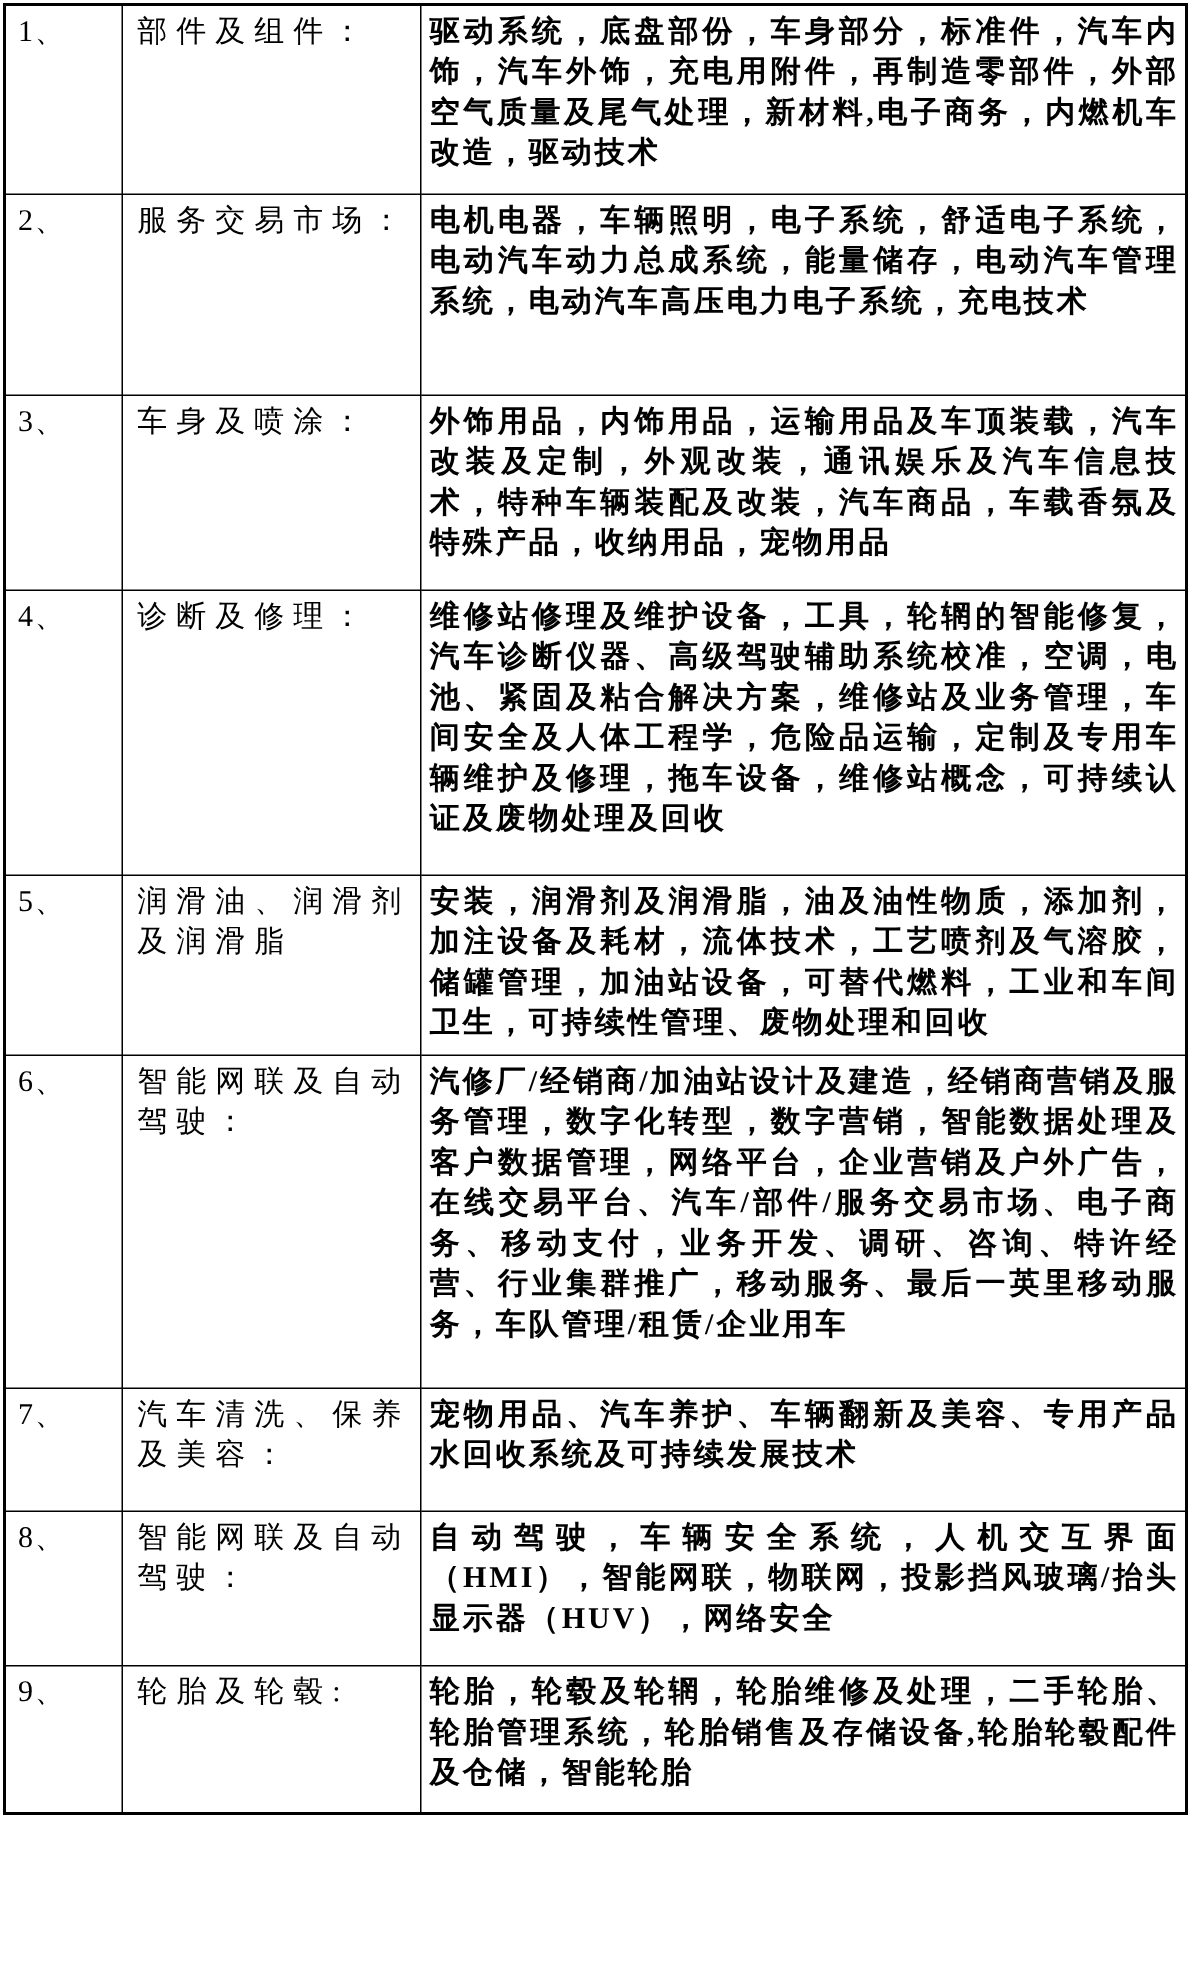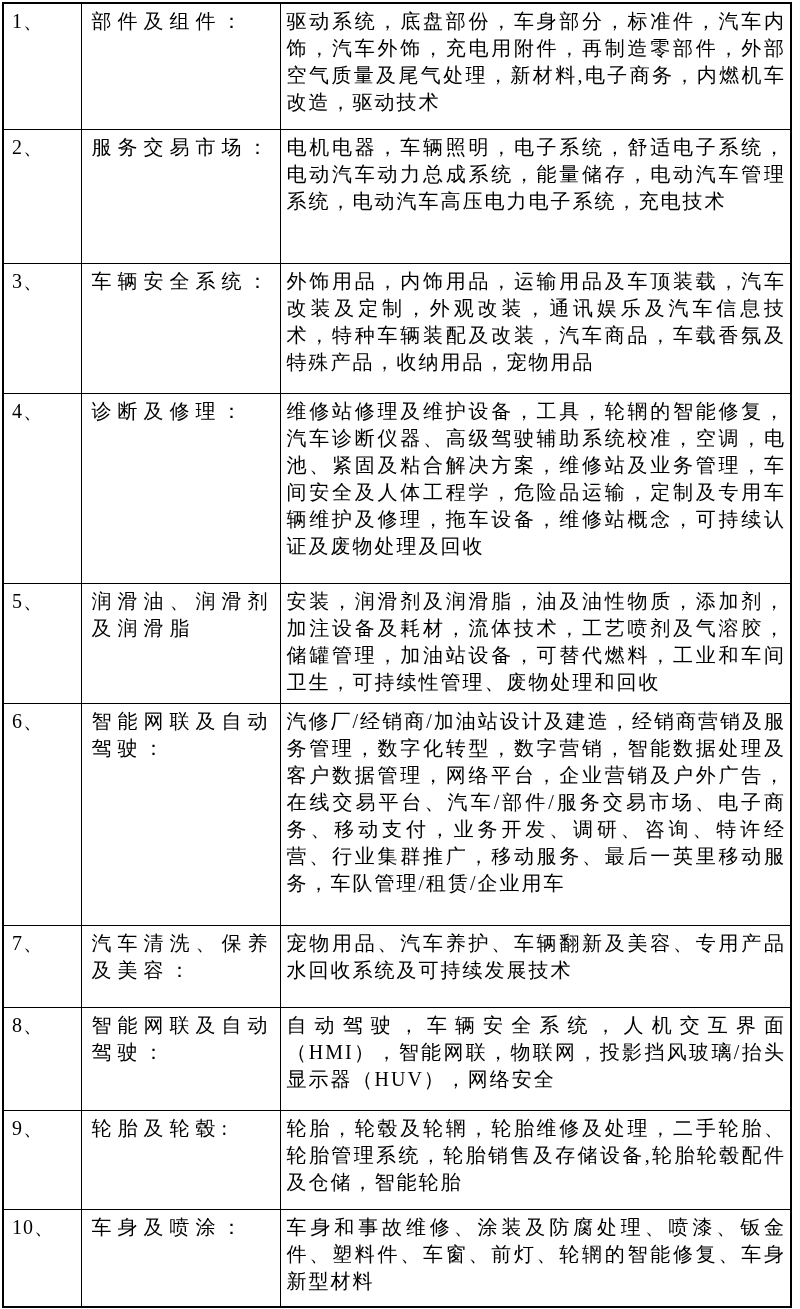--- a/index.html
+++ b/index.html
@@ -37,20 +37,21 @@
   }
   td.category {
     padding: 4px 4px 2px 10px;
     letter-spacing: 6px;
   }
   td.details {
     padding: 4px 4px 2px 6px;
     letter-spacing: 2px;
     text-align: justify;
     text-justify: inter-character;
+    font-weight: bold;
   }
   
   tr:nth-child(1)  { height: 126px; }
   tr:nth-child(2)  { height: 134px; }
   tr:nth-child(3)  { height: 130px; }
   tr:nth-child(4)  { height: 190px; }
   tr:nth-child(5)  { height: 120px; }
   tr:nth-child(6)  { height: 222px; }
   tr:nth-child(7)  { height: 82px;  }
   tr:nth-child(8)  { height: 103px; }
@@ -72,21 +73,21 @@
         <td class="category">部件及组件：</td>
         <td class="details">驱动系统，底盘部份，车身部分，标准件，汽车内饰，汽车外饰，充电用附件，再制造零部件，外部空气质量及尾气处理，新材料,电子商务，内燃机车改造，驱动技术</td>
       </tr>
       <tr>
         <td class="no">2、</td>
         <td class="category">服务交易市场：</td>
         <td class="details">电机电器，车辆照明，电子系统，舒适电子系统，电动汽车动力总成系统，能量储存，电动汽车管理系统，电动汽车高压电力电子系统，充电技术</td>
       </tr>
       <tr>
         <td class="no">3、</td>
-        <td class="category">车辆安全系统：</td>
+        <td class="category">车身及喷涂：</td>
         <td class="details">外饰用品，内饰用品，运输用品及车顶装载，汽车改装及定制，外观改装，通讯娱乐及汽车信息技术，特种车辆装配及改装，汽车商品，车载香氛及特殊产品，收纳用品，宠物用品</td>
       </tr>
       <tr>
         <td class="no">4、</td>
         <td class="category">诊断及修理：</td>
         <td class="details">维修站修理及维护设备，工具，轮辋的智能修复，汽车诊断仪器、高级驾驶辅助系统校准，空调，电池、紧固及粘合解决方案，维修站及业务管理，车间安全及人体工程学，危险品运输，定制及专用车辆维护及修理，拖车设备，维修站概念，可持续认证及废物处理及回收</td>
       </tr>
       <tr>
         <td class="no">5、</td>
         <td class="category">润滑油、润滑剂及润滑脂</td>
@@ -105,19 +106,14 @@
       <tr>
         <td class="no">8、</td>
         <td class="category">智能网联及自动驾驶：</td>
         <td class="details">自动驾驶，车辆安全系统，人机交互界面（HMI），智能网联，物联网，投影挡风玻璃/抬头显示器（HUV），网络安全</td>
       </tr>
       <tr>
         <td class="no">9、</td>
         <td class="category">轮胎及轮毂:</td>
         <td class="details">轮胎，轮毂及轮辋，轮胎维修及处理，二手轮胎、轮胎管理系统，轮胎销售及存储设备,轮胎轮毂配件及仓储，智能轮胎</td>
       </tr>
-      <tr>
-        <td class="no">10、</td>
-        <td class="category">车身及喷涂：</td>
-        <td class="details">车身和事故维修、涂装及防腐处理、喷漆、钣金件、塑料件、车窗、前灯、轮辋的智能修复、车身新型材料</td>
-      </tr>
     </tbody>
 </table>
 
 </body></html>

